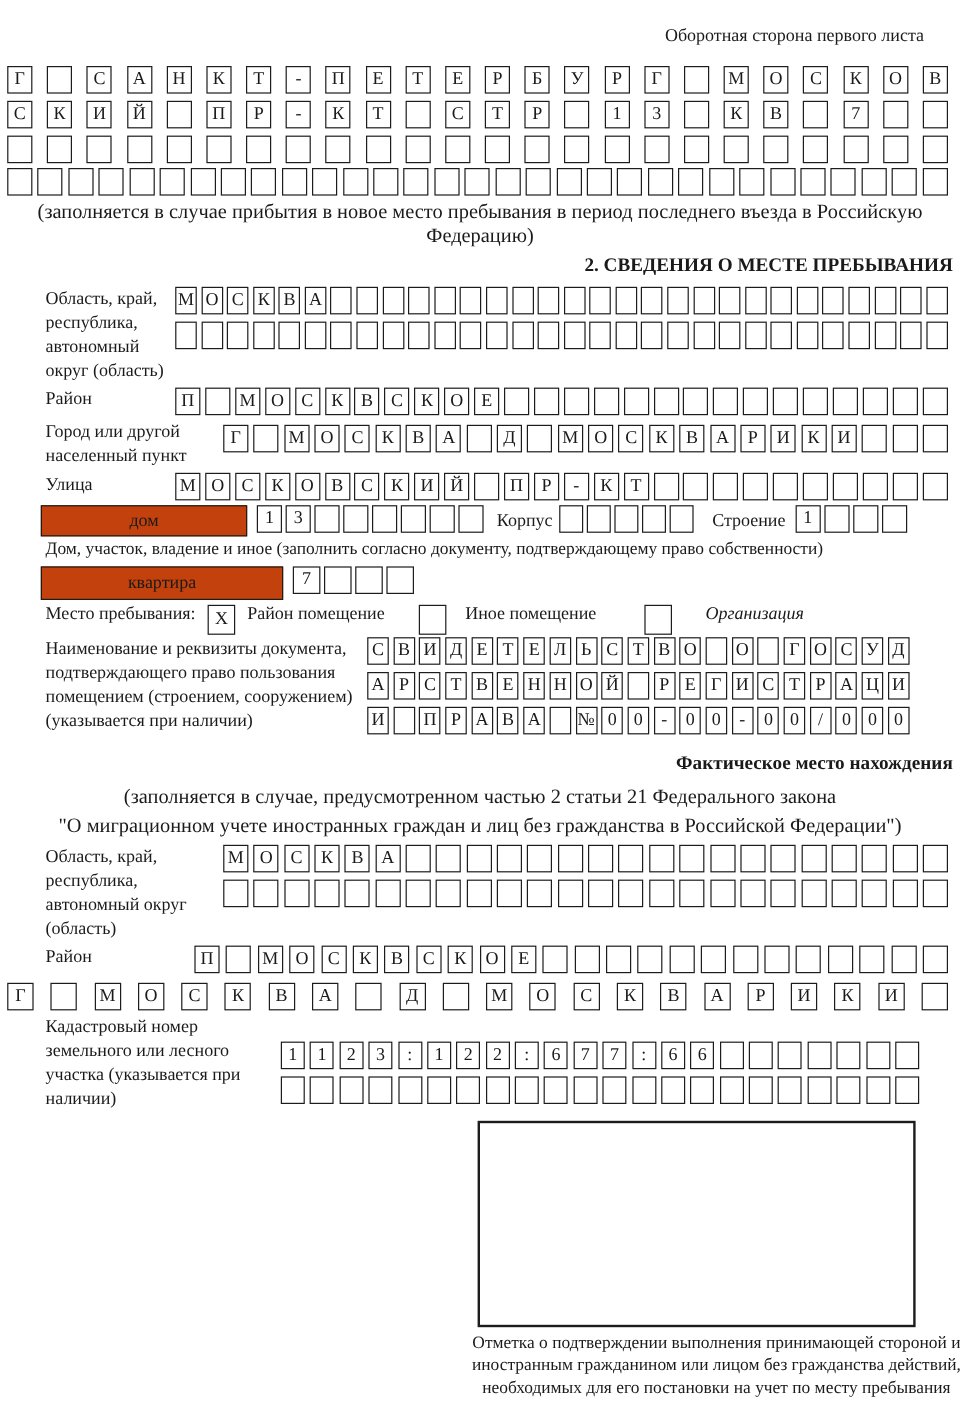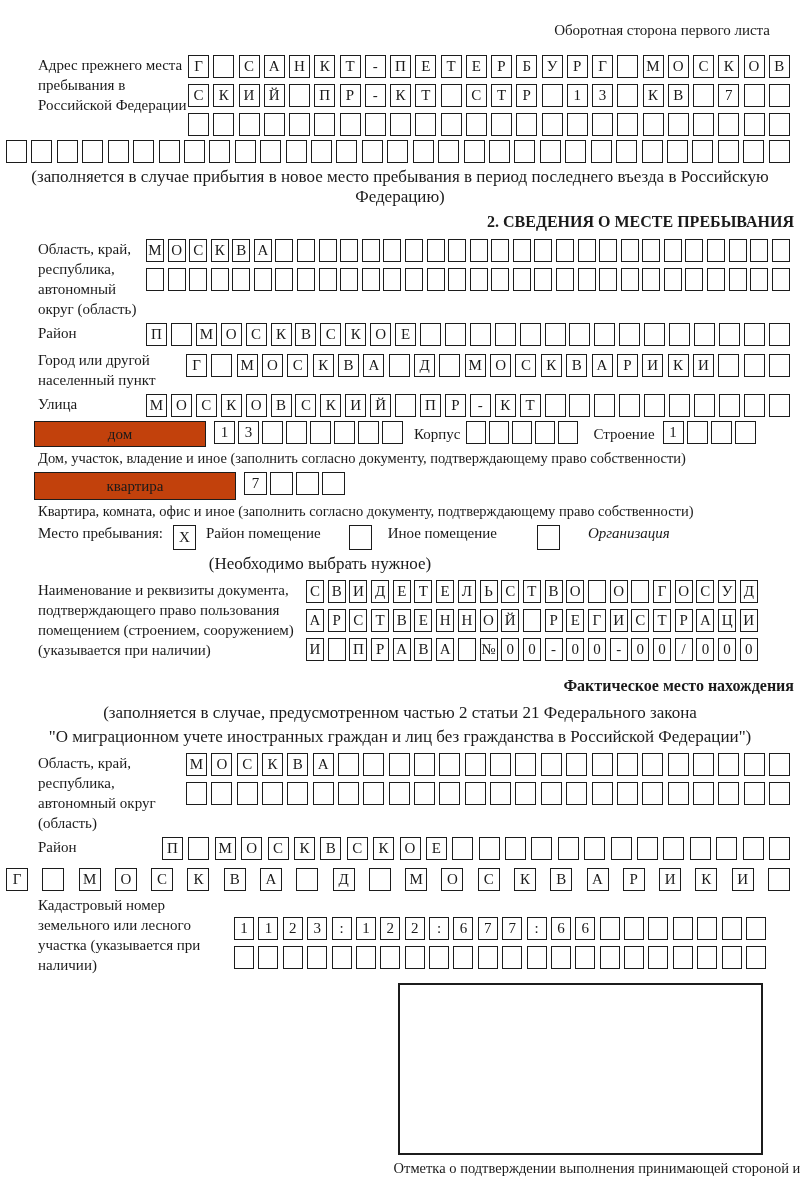--- a/index.html
+++ b/index.html
@@ -34,21 +34,20 @@
   .mb4 { margin-bottom:4px; } .mb6 { margin-bottom:16px; }
 </style>
 </head>
 <body>
 
 <div class="page">
 
   <div class="note-right">Оборотная сторона первого листа</div>
 
   <div class="flexrow mb4">
-    <div class="lblcol" style="width:182px;">Адрес прежнего места пребывания в Российской Федерации</div>
     <div class="boxcol" style="padding-right:4px;">
       <div class="boxrow" style="--cw:21px">
           <div class="cell">Г</div>
           <div class="cell"></div>
           <div class="cell">С</div>
           <div class="cell">А</div>
           <div class="cell">Н</div>
           <div class="cell">К</div>
           <div class="cell">Т</div>
           <div class="cell">-</div>
@@ -362,32 +361,30 @@
 
   <div class="flexrow" style="margin:2px 0 2px 28px;">
     <div class="labelbox" style="width:202px;height:28px;">квартира</div>
     <div class="inline-cells" style="--cw:23px; margin-left:8px; --ch:26px;">
         <div class="cell">7</div>
         <div class="cell"></div>
         <div class="cell"></div>
         <div class="cell"></div>
       </div>
   </div>
-  <div class="caption-left">Квартира, комната, офис и иное (заполнить согласно документу, подтверждающему право собственности)</div>
 
   <div class="flexrow" style="margin:4px 0 2px 32px; ">
     <span>Место пребывания:</span>
     <span class="chk" style="margin-left:10px;">X</span>
     <span style="margin-left:10px;">Район помещение</span>
     <span class="chk" style="margin-left:28px;"></span>
     <span style="margin-left:16px;">Иное помещение</span>
     <span class="chk" style="margin-left:40px;"></span>
     <span style="margin-left:28px;font-style:italic;">Организация</span>
   </div>
-  <div class="caption" style="margin-right:160px;">(Необходимо выбрать нужное)</div>
 
   <div class="flexrow mb6">
     <div class="lblcol" style="width:300px;">Наименование и реквизиты документа, подтверждающего право пользования помещением (строением, сооружением) (указывается при наличии)</div>
     <div class="boxcol" style="max-width:452px;">
       <div class="boxrow" style="--cw:18px">
           <div class="cell">С</div>
           <div class="cell">В</div>
           <div class="cell">И</div>
           <div class="cell">Д</div>
           <div class="cell">Е</div>

